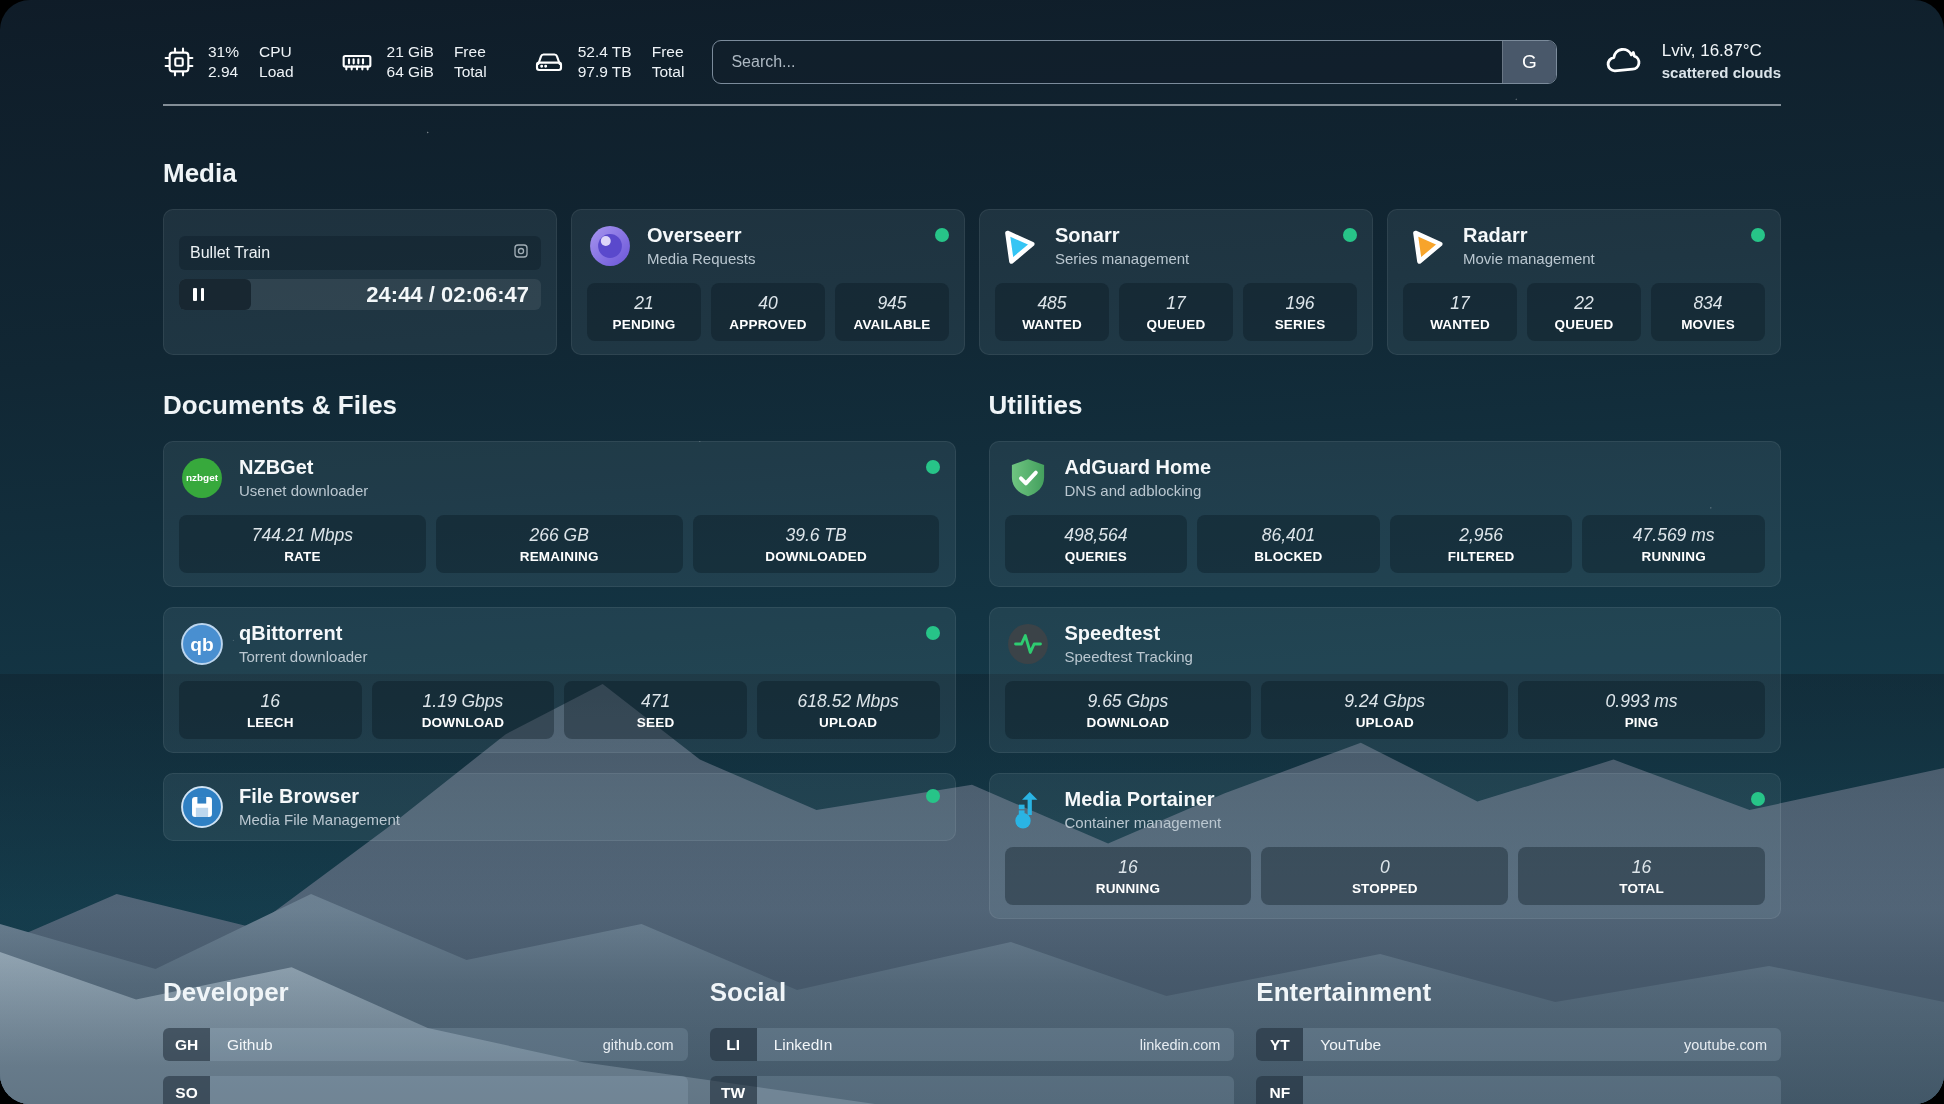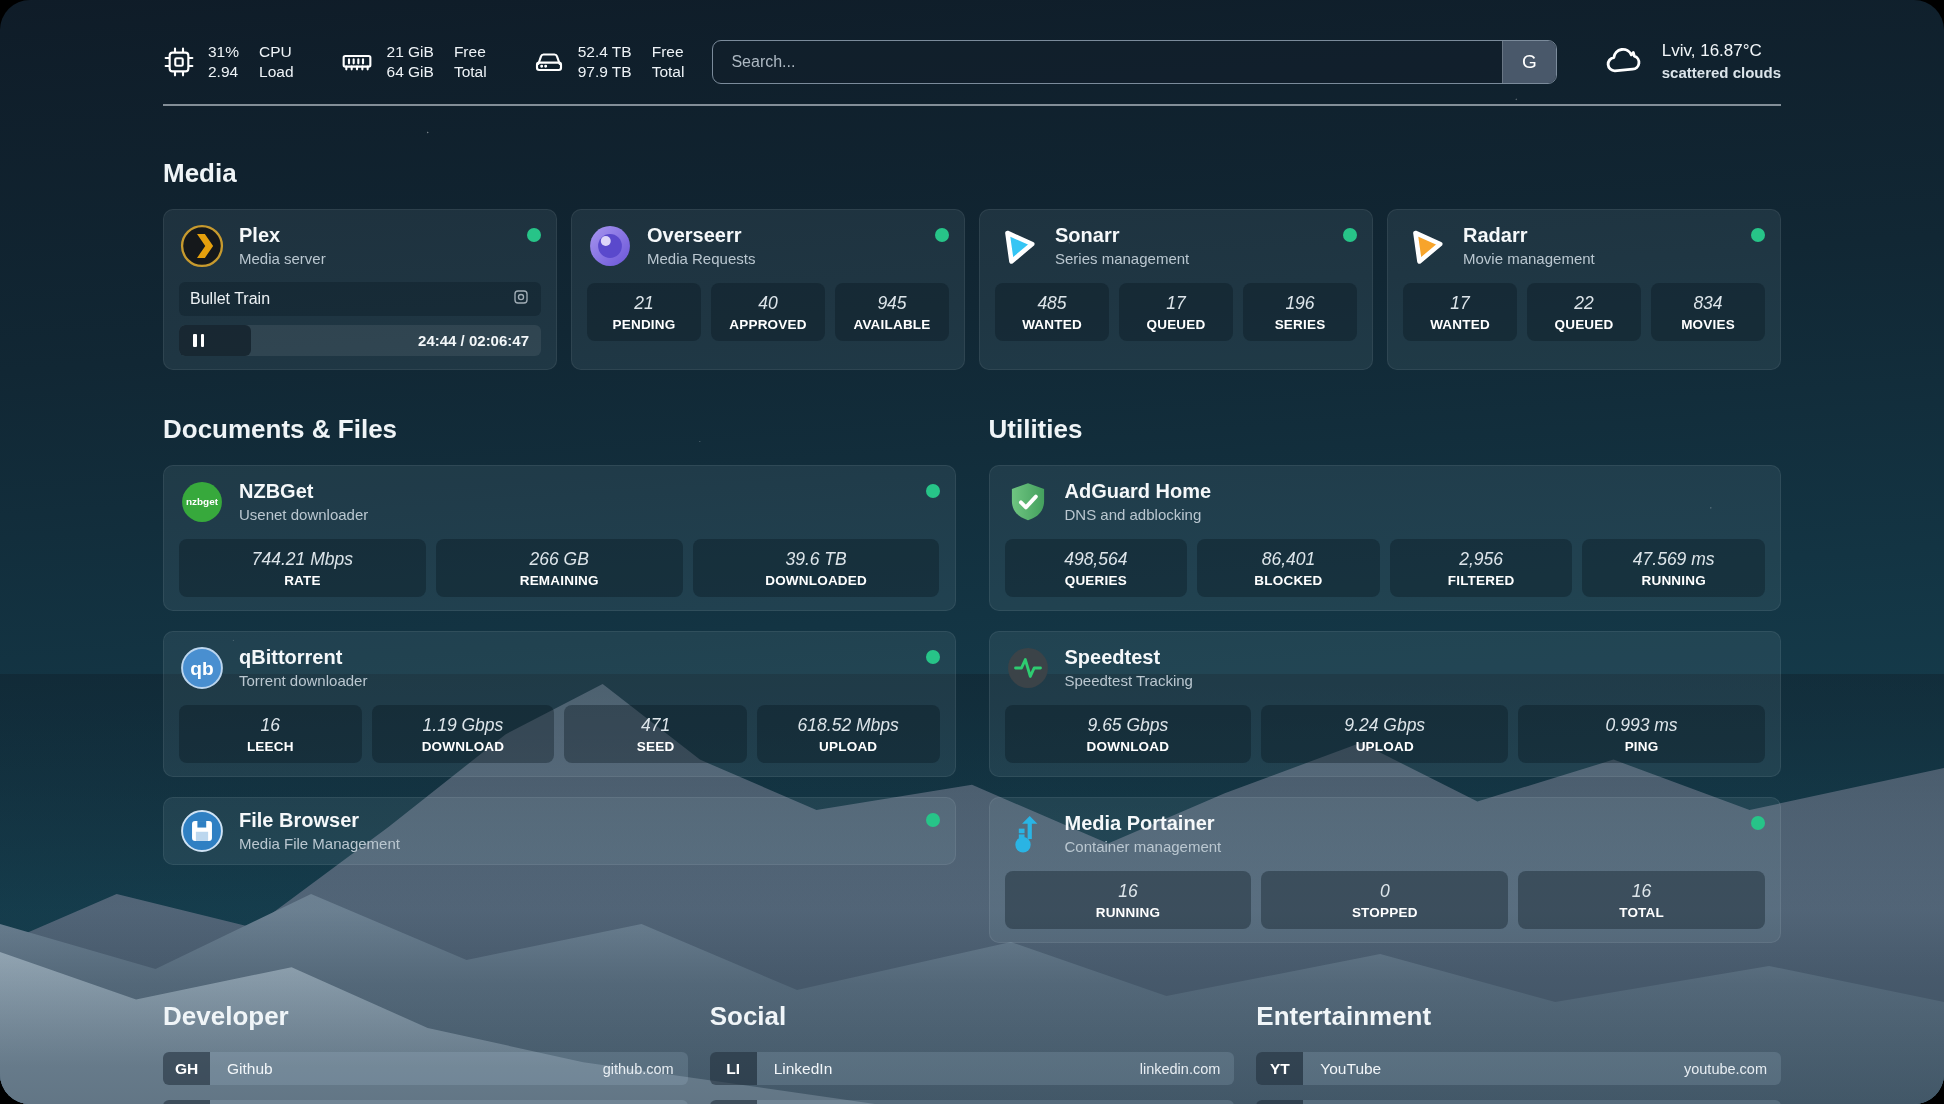--- a/index.html
+++ b/index.html
@@ -69,23 +69,23 @@
   .stat-label { font-size:13.5px; font-weight:700; color:#fff; margin-top:3px; letter-spacing:.2px; }
 
   
   .np-row { display:flex; align-items:center; margin-top:13px; background:rgba(7,20,30,.3); border-radius:6px; padding:6px 11px; }
   .np-title { flex:1; font-size:16px; color:#edf2f5; }
   .np-row svg { opacity:.75; }
   .progress-row { position:relative; display:flex; align-items:center; margin-top:9px; height:31px; background:rgba(255,255,255,.08); border-radius:6px; overflow:hidden; }
   .elapsed { position:absolute; left:0; top:0; bottom:0; background:rgba(5,16,26,.55); border-radius:6px; }
   .pause-btn { position:relative; display:flex; gap:4px; padding:0 14px; cursor:pointer; }
   .pause-btn i { display:block; width:3.5px; height:13px; background:#fff; border-radius:1px; }
-  .time { position:relative; margin-left:auto; padding-right:12px; font-size:15px; font-weight:700; color:#f3f7f9; }
-
-  .two-col { display:grid; grid-template-columns:1fr 1fr; gap:33px; margin-top:44px; }
+  .time { position:relative; margin-left:auto; padding-right:12px; font-size:22px; font-weight:700; color:#f3f7f9; }
+
+  .two-col { display:grid; grid-template-columns:1fr 1fr; gap:33px; margin-top:35px; }
   .col-stack { display:flex; flex-direction:column; }
   .col-stack .card { margin-top:20px; }
   .card.slim { padding:10px 15px; }
 
   
   .bookmarks { display:grid; grid-template-columns:repeat(3,1fr); gap:22px; margin-top:58px; }
   .bm-title { font-size:26px; font-weight:600; color:#f0f5f8; margin-bottom:20px; }
   .bm-row { display:flex; align-items:center; height:33px; background:rgba(188,214,233,.16); border-radius:6px; margin-bottom:15px; overflow:hidden; cursor:pointer; }
   .bm-abbr { width:47px; align-self:stretch; display:flex; align-items:center; justify-content:center; background:rgba(9,22,33,.5); font-size:15.5px; font-weight:700; color:#fff; }
   .bm-name { margin-left:17px; font-size:15.5px; color:#f2f6f9; }
@@ -201,33 +201,20 @@
       </div>
     </div>
 
     <div class="divider"></div>
 
     <div class="media-section">
       <div class="section-title">Media</div>
       <div class="media-grid">
 
         <div class="card">
-          <div class="card-head">
-            <span class="app-icon">
-              <svg viewBox="0 0 24 24">
-                  <circle cx="12" cy="12" r="10.4" fill="#15181b" stroke="#c79a2e" stroke-width="1.2"></circle>
-                <path d="M9.4 5.8h4.1l4.3 6.2-4.3 6.2H9.4l4.3-6.2z" fill="#e5a00d"></path>
-                </svg>
-            </span>
-            <div class="app-meta">
-              <div class="app-name">Plex</div>
-              <div class="app-desc">Media server</div>
-            </div>
-            <span class="dot"></span>
-          </div>
           <div class="np-row">
             <span class="np-title">Bullet Train</span>
             <span>
               <svg width="18" height="18" viewBox="0 0 24 24" fill="none" stroke="#cfd9e0" stroke-width="1.8">
                 <rect x="4" y="4" width="16" height="16" rx="4"></rect>
                   <circle cx="12" cy="12" r="3.4"></circle>
               </svg>
             </span>
           </div>
           <div class="progress-row">

